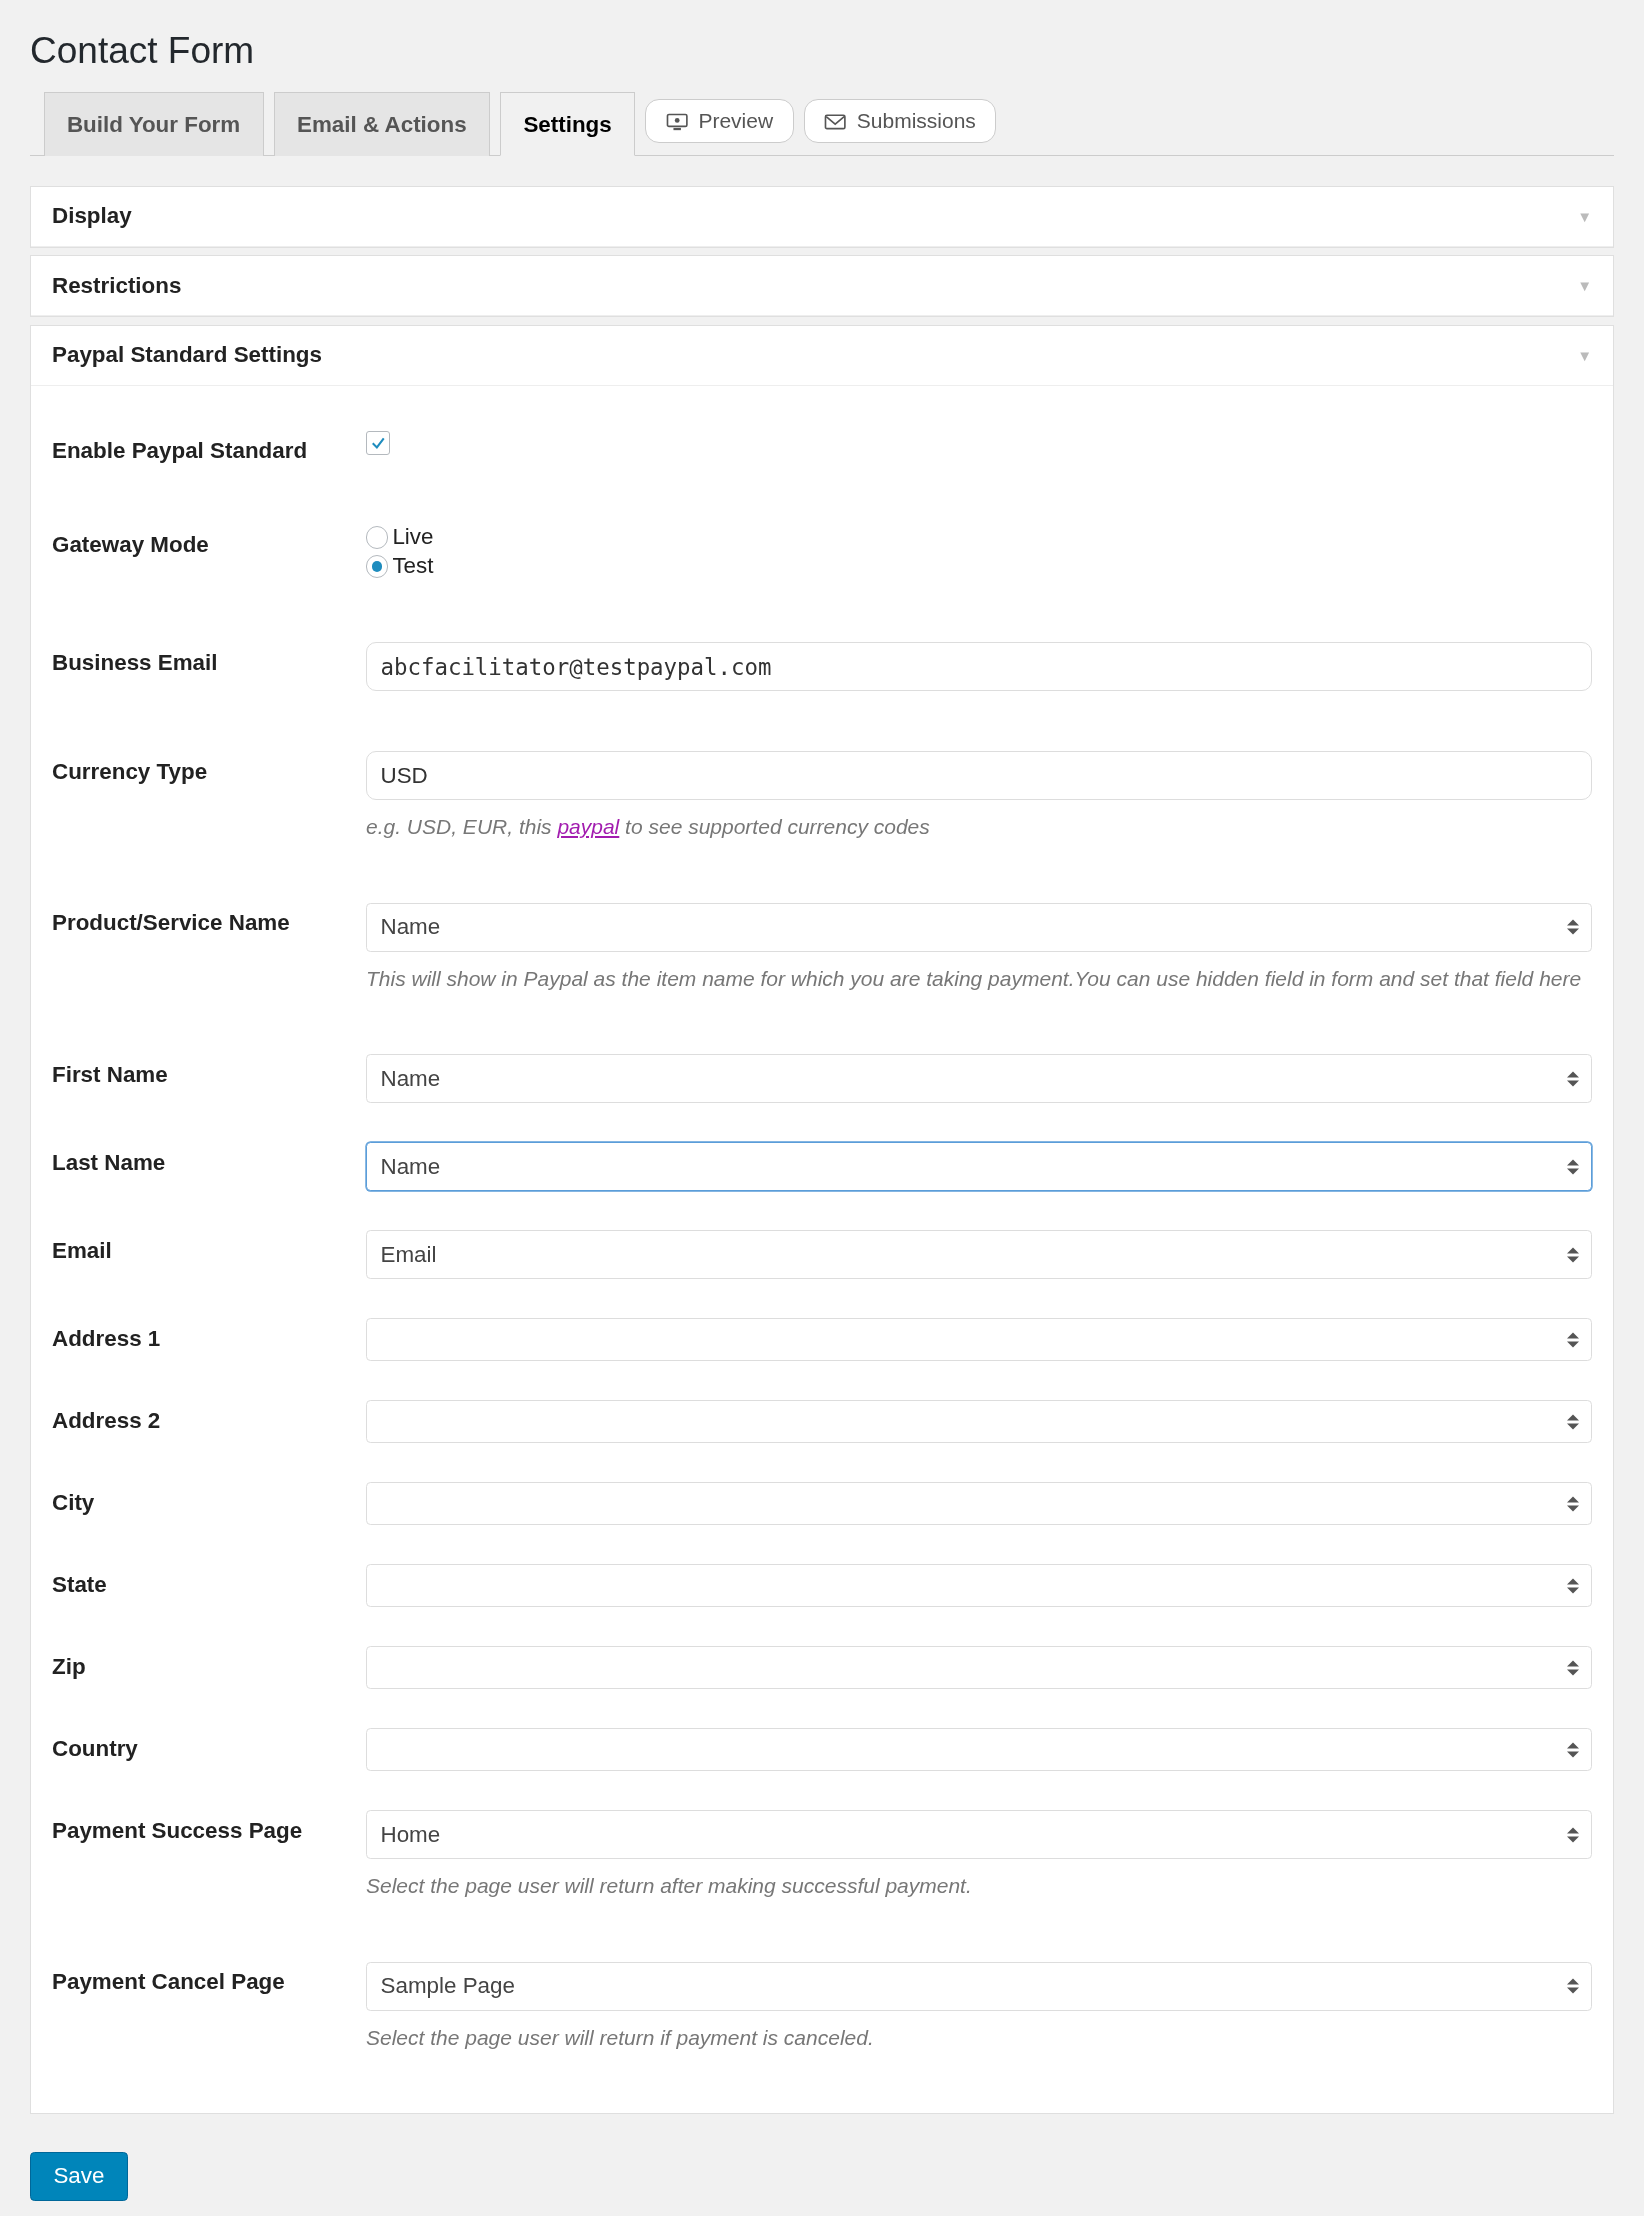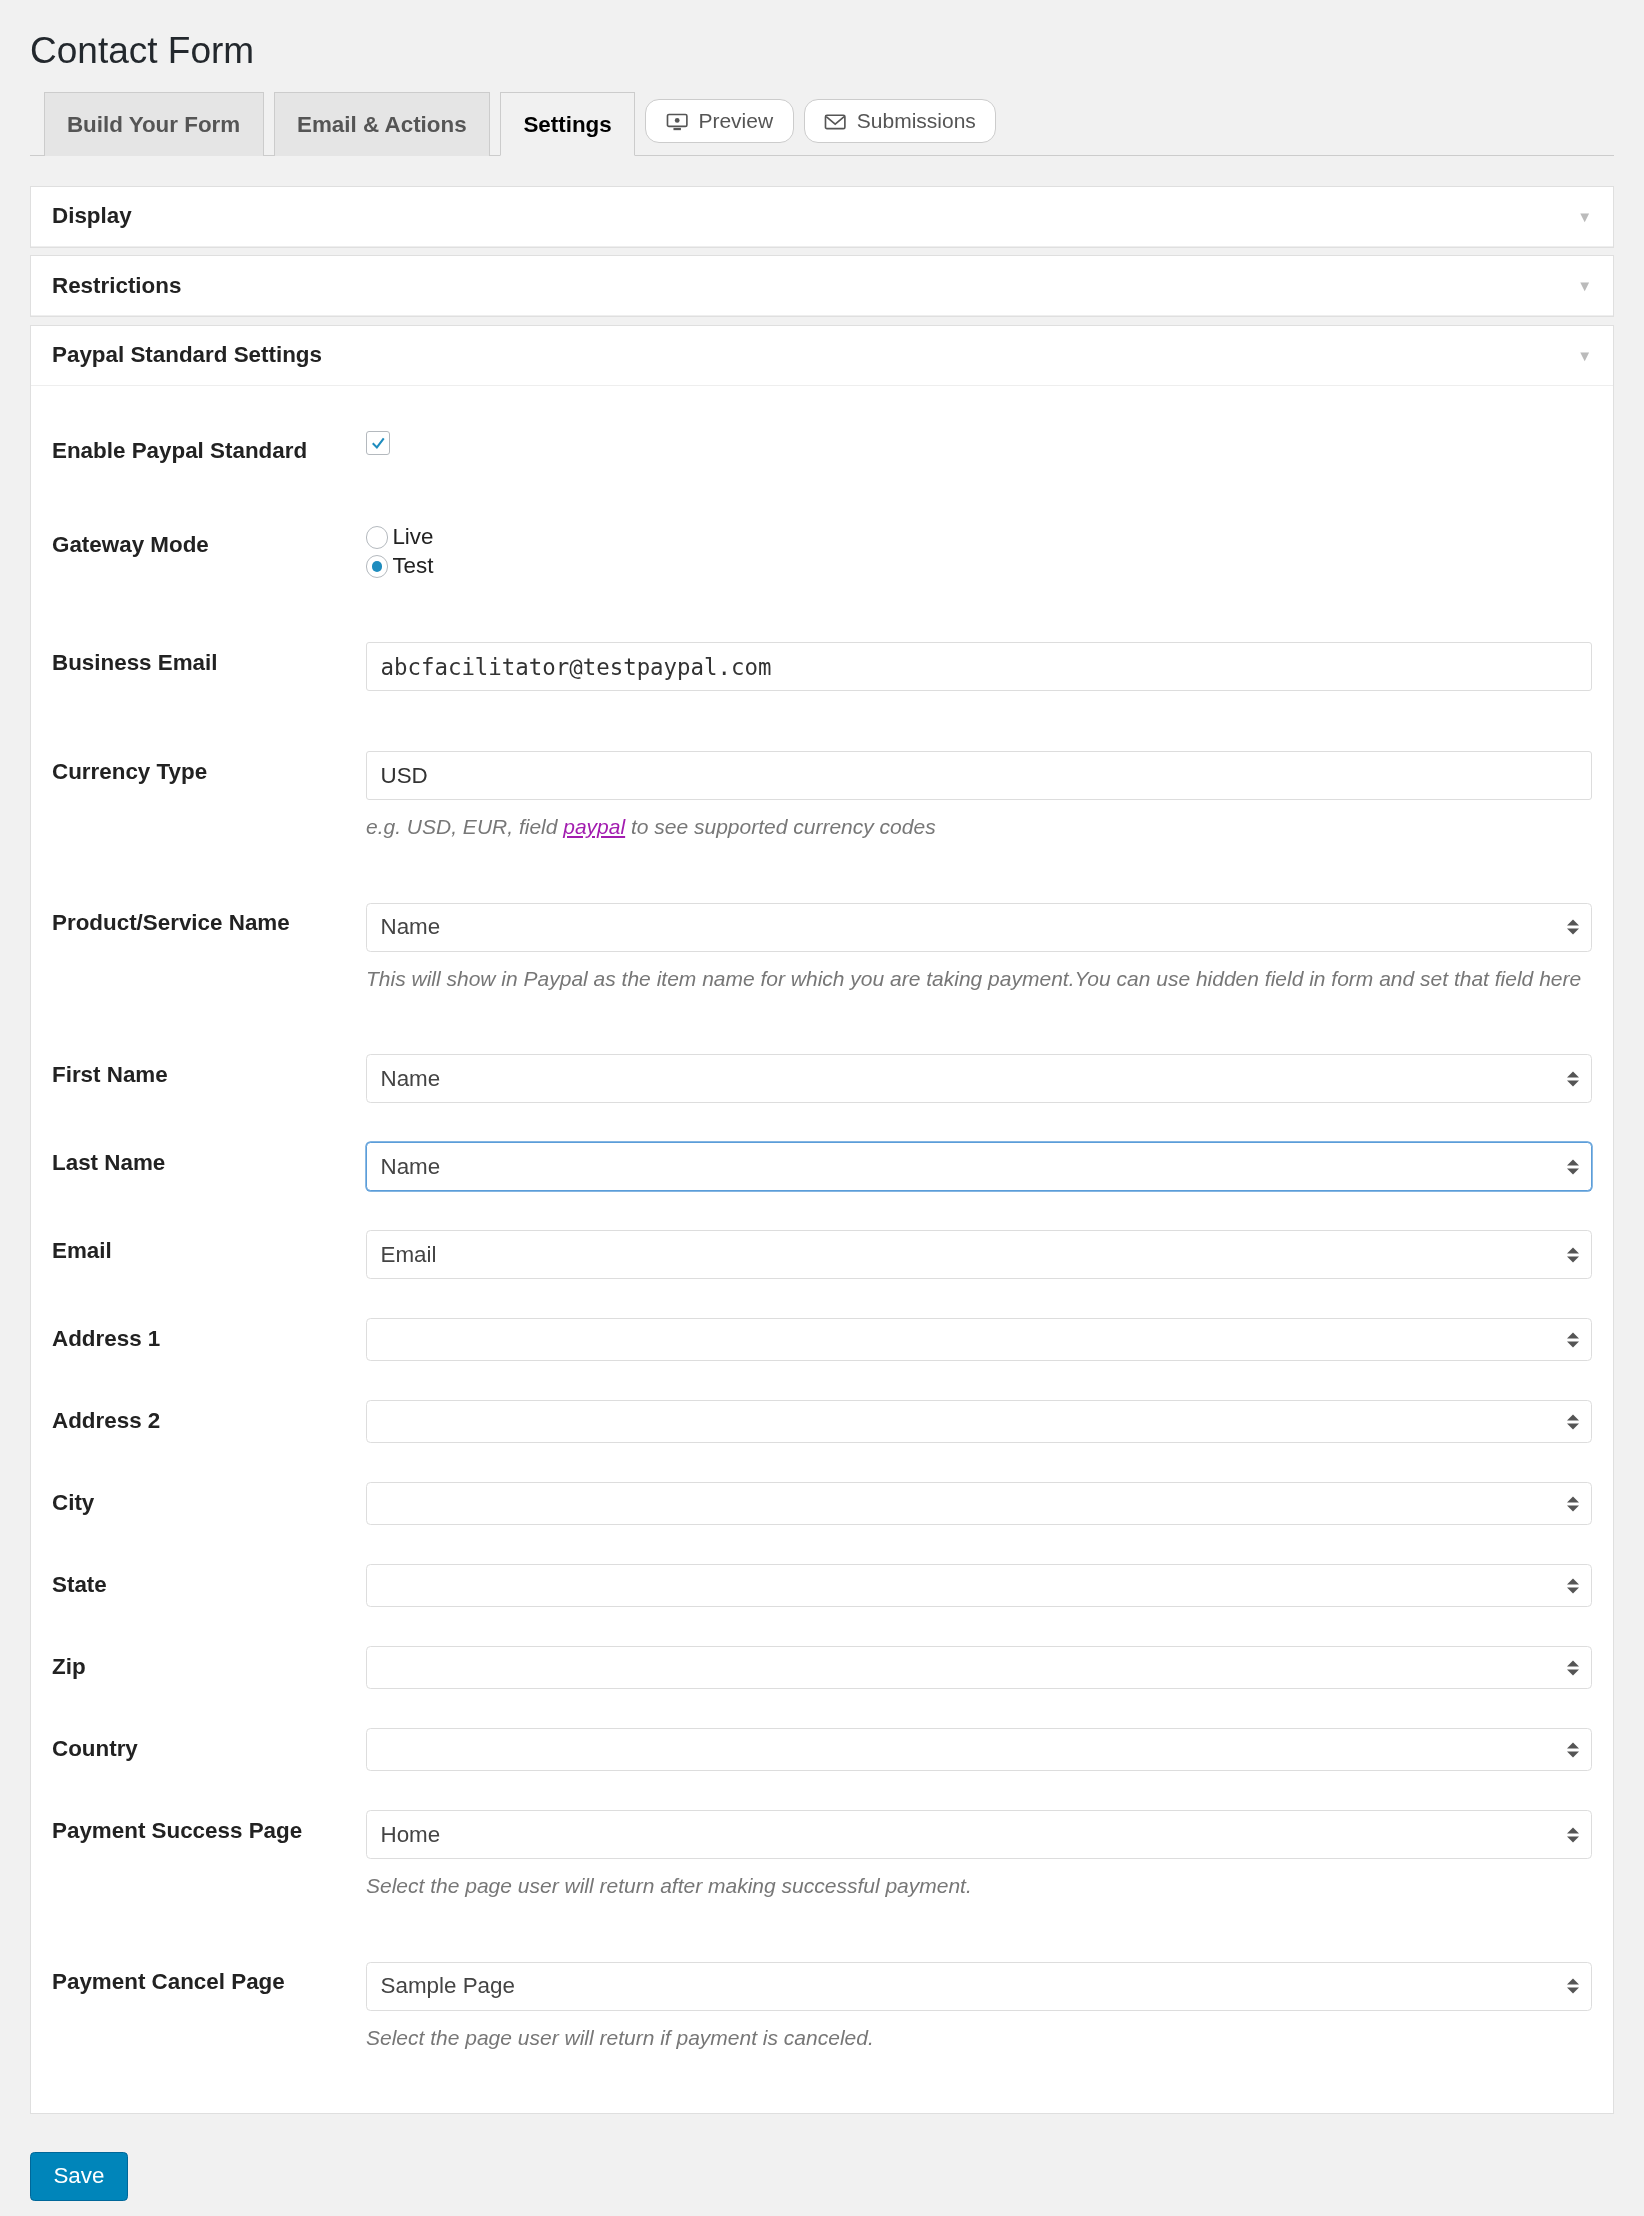--- a/index.html
+++ b/index.html
@@ -50,21 +50,21 @@
   .field-row { display: flex; align-items: flex-start; margin-bottom: 60px; }
   .field-row.tight { margin-bottom: 39px; }
   .field-label { width: 314px; flex: 0 0 314px; font-size: 22.4px; font-weight: 700; padding-top: 7.5px; }
   .field-control { flex: 1; }
 
   .hint { color: #777; font-style: italic; font-size: 21px; margin-top: 12px; line-height: 1.45; }
   .hint a { color: #a21caf; text-decoration: underline; }
 
   input[type=text].txt {
     width: 100%; font-size: 22.4px; padding: 10.5px 13.5px;
-    border: 0.7px solid #ddd; border-radius: 3px;
+    border: 0.7px solid #ddd; border-radius: 10px;
     background: #fff; color: #333;
     font-family: "Menlo","Consolas",monospace;
   }
   input[type=text].txt.sans { font-family: inherit; }
 
   .checkbox {
     width: 24px; height: 24px; border: 0.7px solid #b4b9be; border-radius: 3px;
     background: #fff; display: inline-flex; align-items: center; justify-content: center;
     cursor: pointer;
   }
@@ -188,21 +188,21 @@
           <div class="field-control">
             <input type="text" class="txt" value="abcfacilitator@testpaypal.com" style="">
           </div>
         </div>
 
         <div class="field-row">
           <div class="field-label">Currency Type</div>
           <div class="field-control">
             <input type="text" class="txt sans" value="USD" style="">
             <div class="hint">
-              <span>e.g. USD, EUR, field </span><a href="#">paypal</a><span> to see supported currency codes</span>
+              <span>e.g. USD, EUR, this </span><a href="#">paypal</a><span> to see supported currency codes</span>
             </div>
           </div>
         </div>
 
         <div class="field-row">
           <div class="field-label">Product/Service Name</div>
           <div class="field-control">
             <div class="select">
               <span>Name</span>
               <span class="caret">

